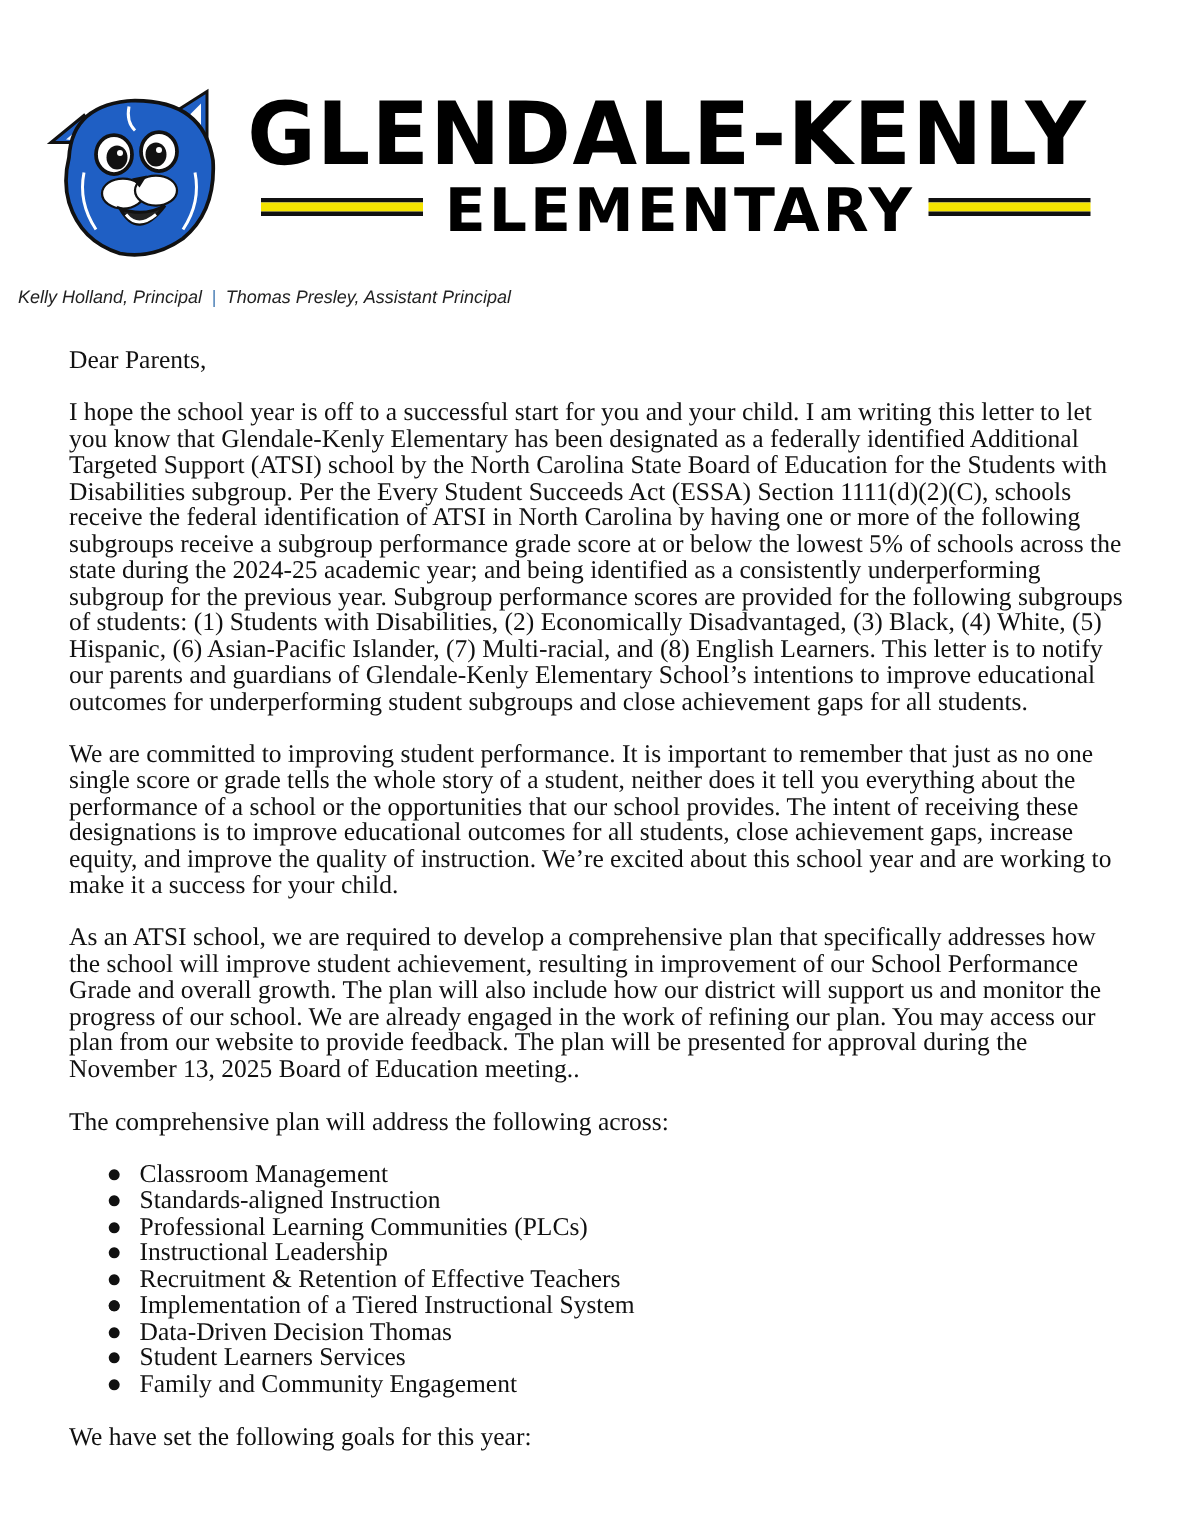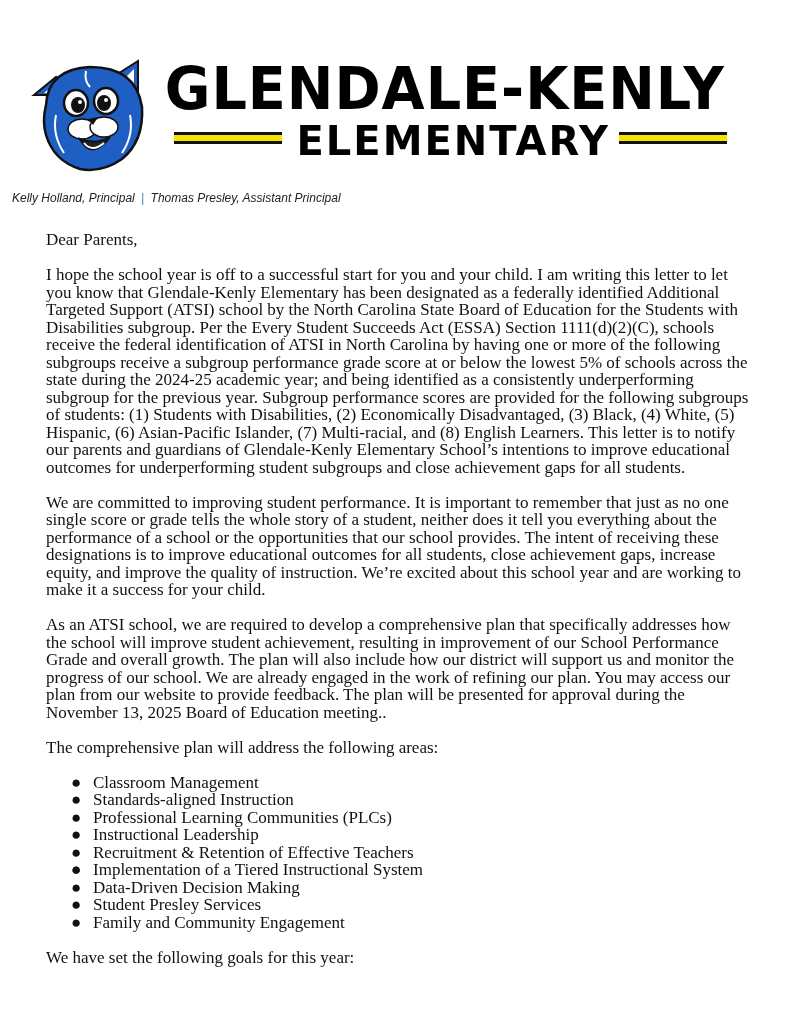--- a/index.html
+++ b/index.html
@@ -93,29 +93,29 @@
     <span class="sep">|</span>
     <span>Thomas Presley, Assistant Principal</span>
   </div>
 </div>
 
 <div class="body">
   <p>Dear Parents,</p>
   <p>I hope the school year is off to a successful start for you and your child.  I am writing this letter to let you know that Glendale-Kenly Elementary has been designated as a federally identified  Additional Targeted Support (ATSI) school by the North Carolina State Board of Education for the Students with Disabilities subgroup. Per the Every Student Succeeds Act (ESSA) Section 1111(d)(2)(C), schools receive the federal identification of ATSI in North Carolina by having one or more of the following subgroups receive a subgroup performance grade score at or below the lowest 5% of schools across the state during the 2024-25 academic year; and being identified as a consistently underperforming subgroup for the previous year. Subgroup performance scores are provided for the following subgroups of students: (1) Students with Disabilities, (2) Economically Disadvantaged, (3) Black, (4) White, (5) Hispanic, (6) Asian-Pacific Islander, (7) Multi-racial, and (8) English Learners.  This letter is to notify our parents and guardians of Glendale-Kenly Elementary School’s intentions to improve educational outcomes for underperforming student subgroups and close achievement gaps for all students.</p>
   <p>We are committed to improving student performance. It is important to remember that just as no one single score or grade tells the whole story of a student, neither does it tell you everything about the performance of a school or the opportunities that our school provides. The intent of receiving these designations is to improve educational outcomes for all students, close achievement gaps, increase equity, and improve the quality of instruction. We’re excited about this school year and are working to make it a success for your child.</p>
   <p>As an ATSI school, we are required to develop a comprehensive plan that specifically addresses how the school will improve student achievement, resulting in improvement of our School Performance Grade and overall growth. The plan will also include how our district will support us and monitor the progress of our school.  We are already engaged in the work of refining our plan. You may access our plan from our website to provide feedback. The plan will be presented for approval during the November 13, 2025  Board of Education meeting..</p>
-  <p>The comprehensive plan will address the following areas:</p>
+  <p>The comprehensive plan will address the following across:</p>
 
   <ul>
     <li><span class="bullet">●</span><span>Classroom Management</span></li>
     <li><span class="bullet">●</span><span>Standards-aligned Instruction</span></li>
     <li><span class="bullet">●</span><span>Professional Learning Communities (PLCs)</span></li>
     <li><span class="bullet">●</span><span>Instructional Leadership</span></li>
     <li><span class="bullet">●</span><span>Recruitment &amp; Retention of Effective Teachers</span></li>
     <li><span class="bullet">●</span></li>
     <li><span class="bullet">●</span><span>Implementation of a Tiered Instructional System</span></li>
-    <li><span class="bullet">●</span><span>Data-Driven Decision Making</span></li>
-    <li><span class="bullet">●</span><span>Student Presley Services</span></li>
+    <li><span class="bullet">●</span><span>Data-Driven Decision Thomas</span></li>
+    <li><span class="bullet">●</span><span>Student Learners Services</span></li>
     <li><span class="bullet">●</span><span>Family and Community Engagement</span></li>
   </ul>
 
   <p>We have set the following goals for this year:</p>
 </div>
 
 </body></html>

